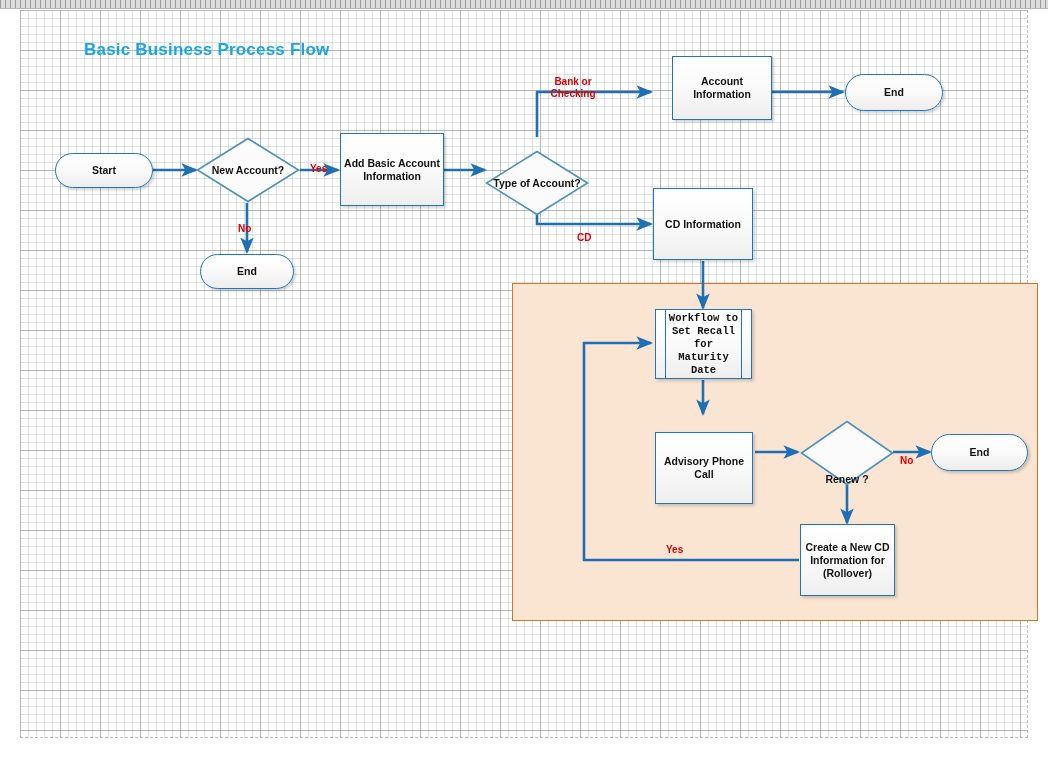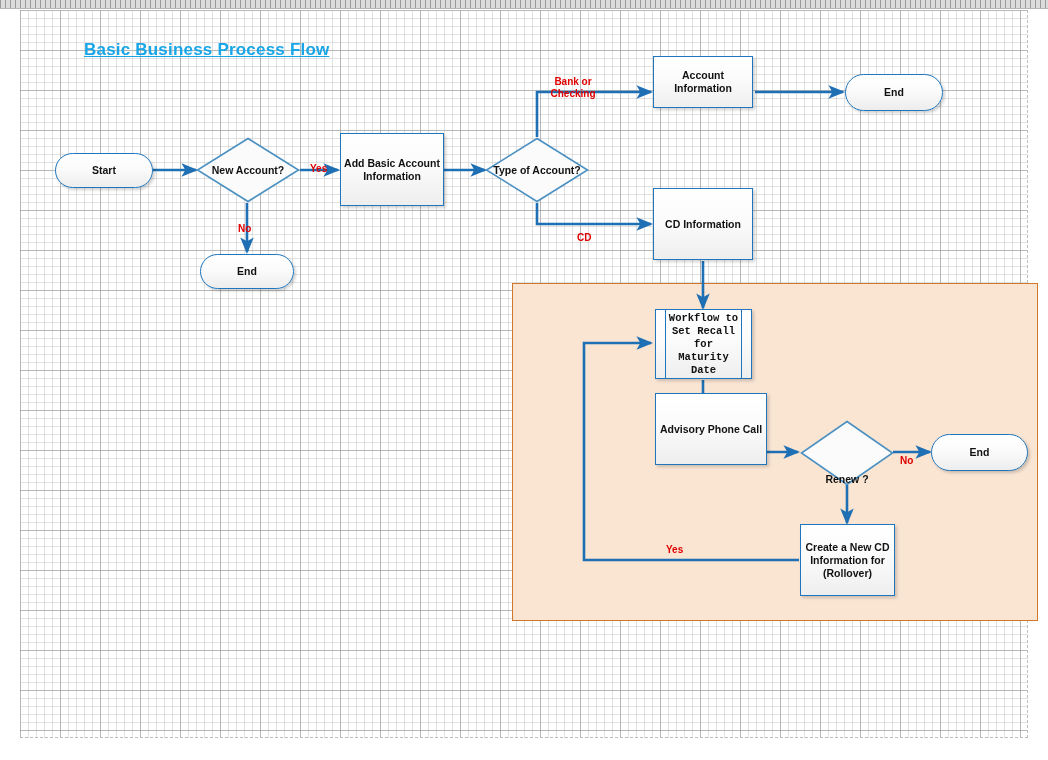--- a/index.html
+++ b/index.html
@@ -49,21 +49,20 @@
     box-sizing: border-box;
   }
   #title {
     position: absolute;
     left: 84px; top: 40px;
     font-size: 17px;
     font-weight: bold;
     color: #18a6e8;
     letter-spacing: 0.2px;
     white-space: nowrap;
-    text-decoration: underline;
   }
   .region {
     position: absolute;
     background: #fae5d3;
     border: 1px solid #d4762a;
     box-sizing: border-box;
   }
   .node {
     position: absolute;
     box-sizing: border-box;
@@ -191,44 +190,44 @@
   </div>
 
   <div class="node term" style="left:200px; top:254px; width:94px; height:35px;">
     <span>End</span>
   </div>
 
   <div class="node proc" style="left:340px; top:133px; width:104px; height:73px;text-align:center;">
     <span>Add Basic Account Information</span>
   </div>
 
-  <div class="node decision" style="left:485px; top:137px; width:104px; height:66px;">
+  <div class="node decision" style="left:485px; top:150px; width:104px; height:66px;">
     <svg class="dshape" viewBox="0 0 104 66" preserveAspectRatio="none">
       <polygon points="52,1.5 102.5,33 52,64.5 1.5,33" fill="#fbfbfb" stroke="#4a90c2" stroke-width="1.6"></polygon>
     </svg>
     <span class="dlabel">Type of Account?</span>
   </div>
 
-  <div class="node proc" style="left:653px; top:56px; width:100px; height:52px;">
+  <div class="node proc" style="left:672px; top:56px; width:100px; height:64px;">
     <span>Account Information</span>
   </div>
 
   <div class="node term" style="left:845px; top:74px; width:98px; height:37px;">
     <span>End</span>
   </div>
 
   <div class="node proc" style="left:653px; top:188px; width:100px; height:72px;text-align:center;">
     <span>CD Information</span>
   </div>
 
   <div class="node predef" style="left:655px; top:309px; width:97px; height:70px;font-family:Liberation Mono, monospace;">
     <span style="padding:0 12px;">Workflow to Set Recall for Maturity Date</span>
   </div>
 
-  <div class="node proc" style="left:655px; top:393px; width:112px; height:72px;">
+  <div class="node proc" style="left:655px; top:432px; width:98px; height:72px;">
     <span>Advisory Phone Call</span>
   </div>
 
   <div class="node decision" style="left:800px; top:420px; width:94px; height:66px;align-items:flex-end;">
     <svg class="dshape" viewBox="0 0 94 66" preserveAspectRatio="none">
       <polygon points="47,1.5 92.5,33 47,64.5 1.5,33" fill="#fbfbfb" stroke="#4a90c2" stroke-width="1.6"></polygon>
     </svg>
     <span class="dlabel">Renew ?</span>
   </div>
 

